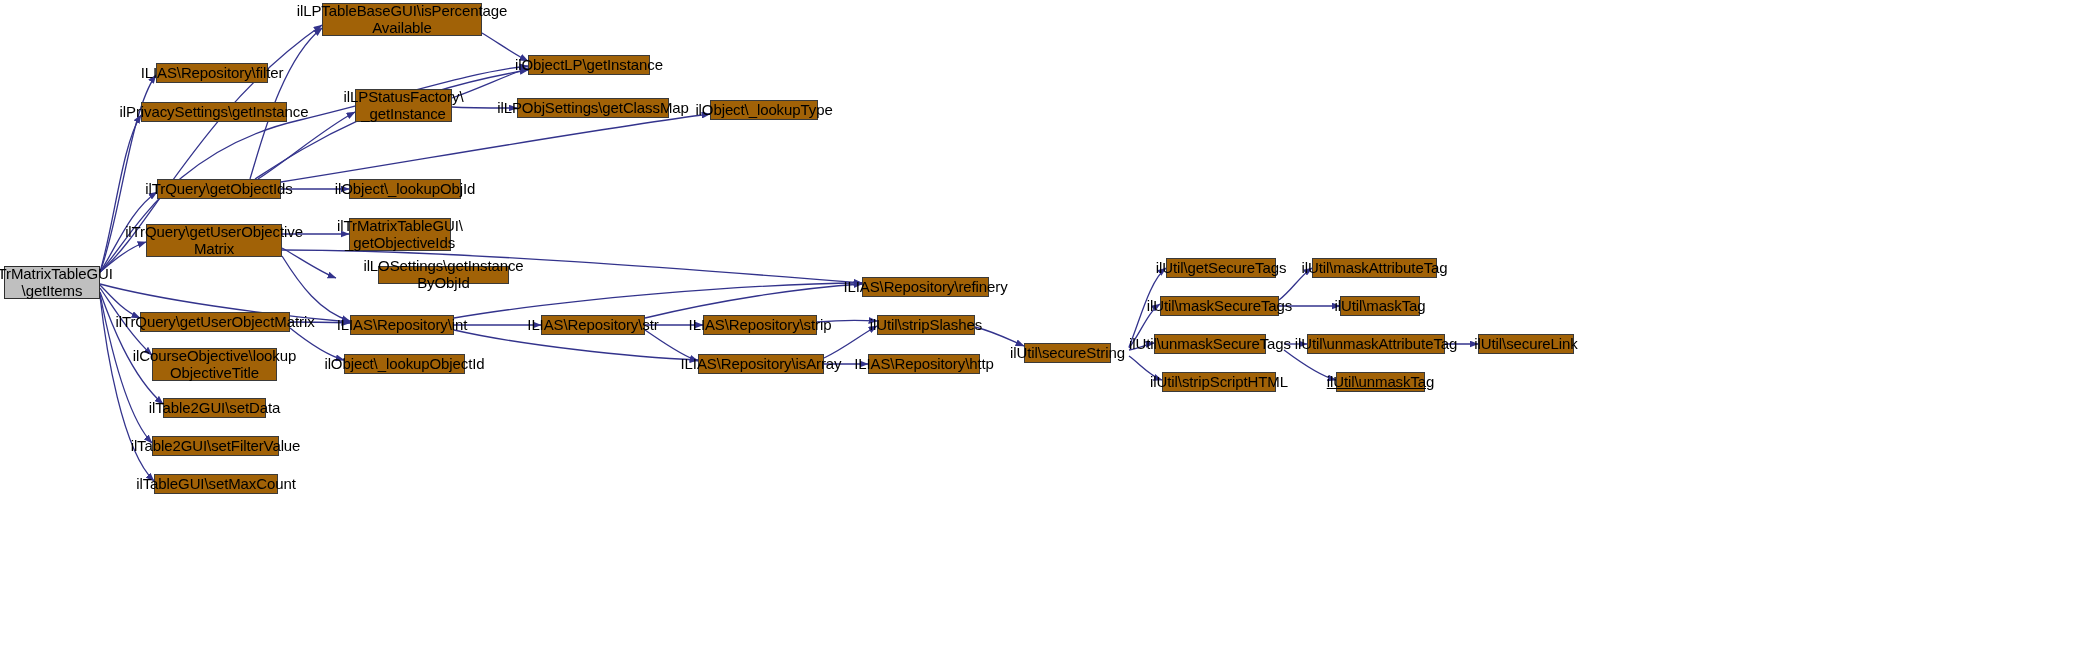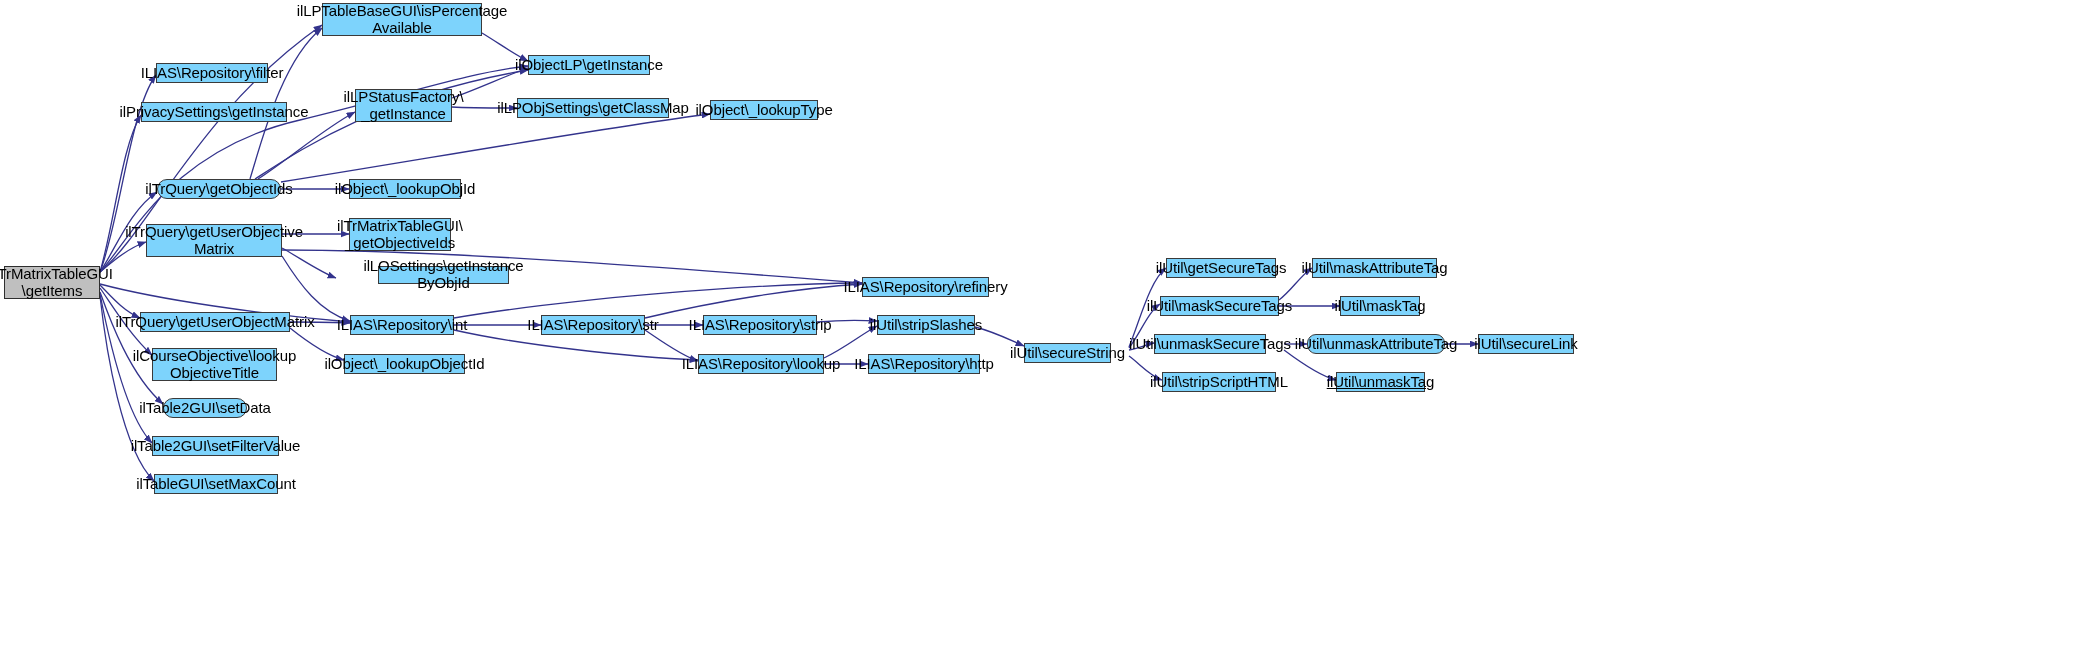--- a/index.html
+++ b/index.html
@@ -1,20 +1,20 @@
 <!DOCTYPE html>
 <html><head>
 <meta charset="utf-8">
 <style>
   html,body{margin:0;padding:0;background:#ffffff;}
   #canvas{position:relative;width:2091px;height:666px;background:#ffffff;
           font-family:"Liberation Sans", sans-serif;}
   svg#edges{position:absolute;left:0;top:0;width:2091px;height:666px;overflow:visible;}
   .node{position:absolute;box-sizing:border-box;border:1px solid #3a3a3a;
-        background:#7dd3fc;color:#000000;display:flex;align-items:center;
+        background:#a16207;color:#000000;display:flex;align-items:center;
         justify-content:center;text-align:center;line-height:1.12;
         font-size:15px;letter-spacing:-0.1px;}
   .node.root{background:#bfbfbf;border-color:#2e2e2e;}
   .node span{display:block;padding:0 3px;white-space:pre-line;}
 </style>
 </head>
 <body>
 
 <div id="canvas">
   <svg id="edges" viewBox="0 0 2091 666" preserveAspectRatio="none">
@@ -92,21 +92,21 @@
       <div class="node" style="left: 355px; top: 89px; width: 97px; height: 33px;">
         <span>ilLPStatusFactory\
 _getInstance</span>
       </div>
       <div class="node" style="left: 517px; top: 98px; width: 152px; height: 20px;">
         <span>ilLPObjSettings\getClassMap</span>
       </div>
       <div class="node" style="left: 710px; top: 100px; width: 108px; height: 20px;">
         <span>ilObject\_lookupType</span>
       </div>
-      <div class="node" style="left: 157px; top: 179px; width: 124px; height: 20px; border-radius: 10px;">
+      <div class="node" style="left: 157px; top: 179px; width: 124px; height: 20px;">
         <span>ilTrQuery\getObjectIds</span>
       </div>
       <div class="node" style="left: 349px; top: 179px; width: 112px; height: 20px;">
         <span>ilObject\_lookupObjId</span>
       </div>
       <div class="node" style="left: 146px; top: 224px; width: 136px; height: 33px;">
         <span>ilTrQuery\getUserObjective
 Matrix</span>
       </div>
       <div class="node" style="left: 349px; top: 218px; width: 102px; height: 33px;">
@@ -123,37 +123,37 @@
       <div class="node" style="left: 350px; top: 315px; width: 104px; height: 20px;">
         <span>ILIAS\Repository\int</span>
       </div>
       <div class="node" style="left: 152px; top: 348px; width: 125px; height: 33px;">
         <span>ilCourseObjective\lookup
 ObjectiveTitle</span>
       </div>
       <div class="node" style="left: 344px; top: 354px; width: 121px; height: 20px;">
         <span>ilObject\_lookupObjectId</span>
       </div>
-      <div class="node" style="left: 163px; top: 398px; width: 84px; height: 20px; border-radius: 10px;">
+      <div class="node" style="left: 163px; top: 398px; width: 103px; height: 20px;">
         <span>ilTable2GUI\setData</span>
       </div>
       <div class="node" style="left: 152px; top: 436px; width: 127px; height: 20px;">
         <span>ilTable2GUI\setFilterValue</span>
       </div>
       <div class="node" style="left: 154px; top: 474px; width: 124px; height: 20px;">
         <span>ilTableGUI\setMaxCount</span>
       </div>
       <div class="node" style="left: 541px; top: 315px; width: 104px; height: 20px;">
         <span>ILIAS\Repository\str</span>
       </div>
       <div class="node" style="left: 703px; top: 315px; width: 114px; height: 20px;">
         <span>ILIAS\Repository\strip</span>
       </div>
       <div class="node" style="left: 698px; top: 354px; width: 126px; height: 20px;">
-        <span>ILIAS\Repository\lookup</span>
+        <span>ILIAS\Repository\isArray</span>
       </div>
       <div class="node" style="left: 868px; top: 354px; width: 112px; height: 20px;">
         <span>ILIAS\Repository\http</span>
       </div>
       <div class="node" style="left: 862px; top: 277px; width: 127px; height: 20px;">
         <span>ILIAS\Repository\refinery</span>
       </div>
       <div class="node" style="left: 877px; top: 315px; width: 98px; height: 20px;">
         <span>ilUtil\stripSlashes</span>
       </div>
@@ -171,21 +171,21 @@
       </div>
       <div class="node" style="left: 1162px; top: 372px; width: 114px; height: 20px;">
         <span>ilUtil\stripScriptHTML</span>
       </div>
       <div class="node" style="left: 1312px; top: 258px; width: 125px; height: 20px;">
         <span>ilUtil\maskAttributeTag</span>
       </div>
       <div class="node" style="left: 1340px; top: 296px; width: 80px; height: 20px;">
         <span>ilUtil\maskTag</span>
       </div>
-      <div class="node" style="left: 1307px; top: 334px; width: 138px; height: 20px; border-radius: 9px;">
+      <div class="node" style="left: 1307px; top: 334px; width: 138px; height: 20px;">
         <span>ilUtil\unmaskAttributeTag</span>
       </div>
       <div class="node" style="left: 1336px; top: 372px; width: 89px; height: 20px; text-decoration: underline;">
         <span>ilUtil\unmaskTag</span>
       </div>
       <div class="node" style="left: 1478px; top: 334px; width: 96px; height: 20px;">
         <span>ilUtil\secureLink</span>
       </div>
     </div>
 </div>

